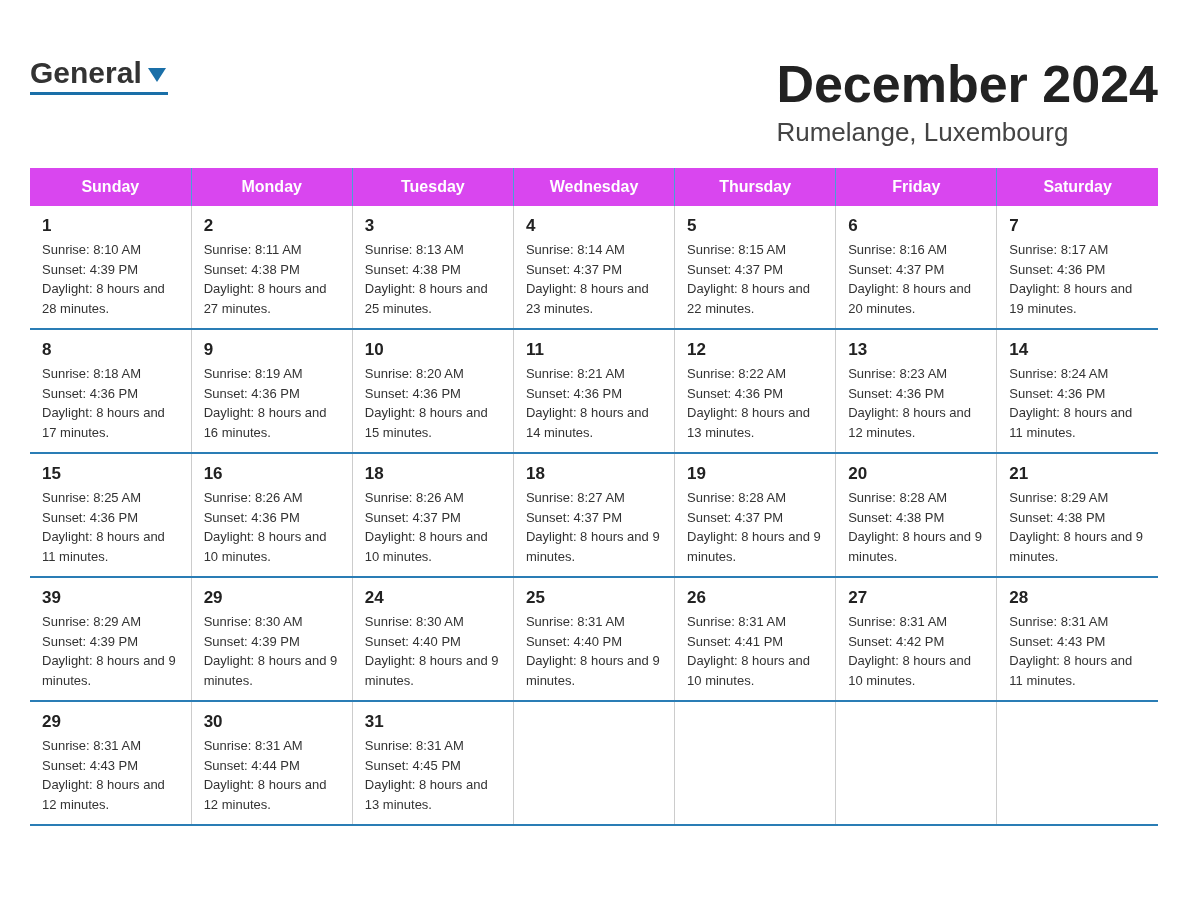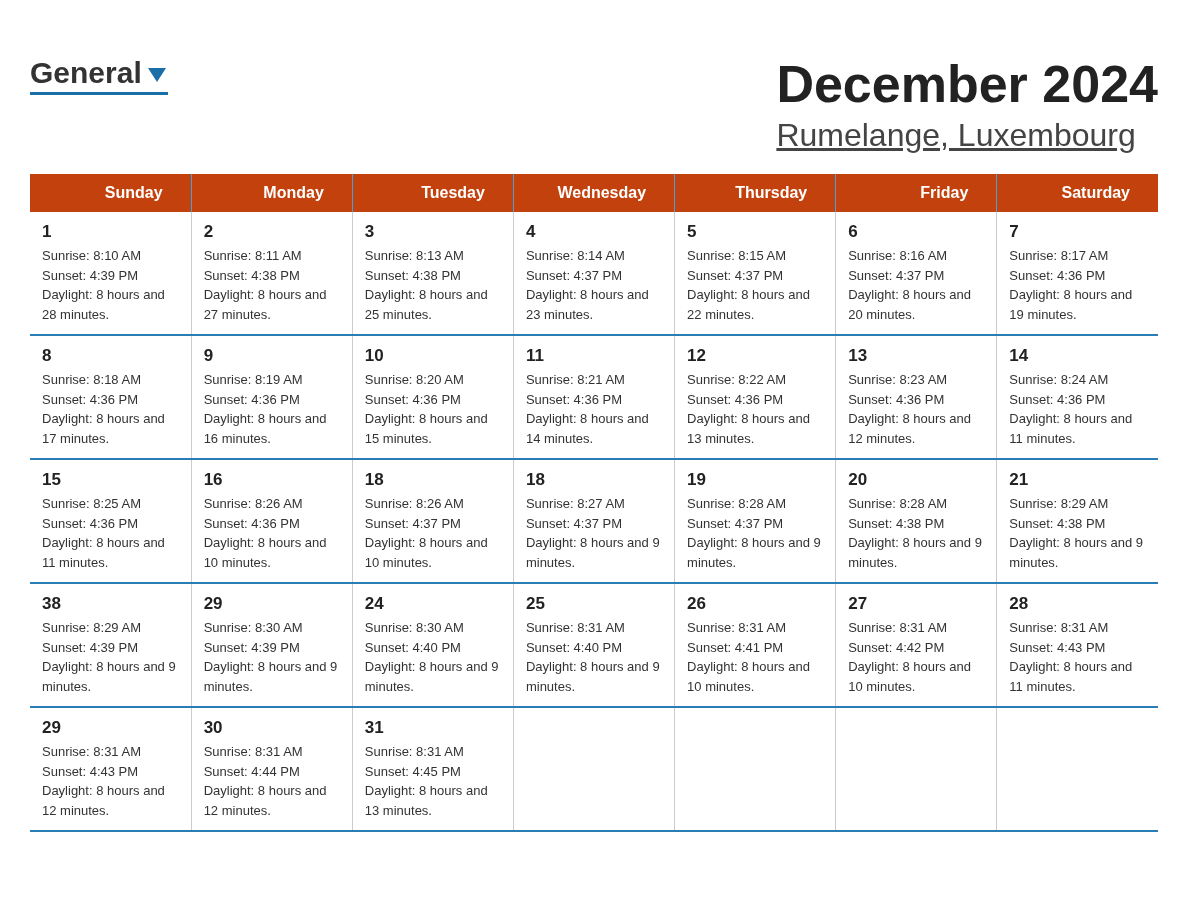--- a/index.html
+++ b/index.html
@@ -21,36 +21,35 @@
     .title-block {
       text-align: left;
     }
     .title-block h1 {
       font-size: 52px;
       font-weight: bold;
       color: #222;
       line-height: 1.1;
     }
     .title-block h2 {
-      font-size: 32px;
+      font-size: 26px;
       font-weight: normal;
       color: #444;
       margin-top: 4px;
-      text-decoration: underline;
     }
     table {
       width: 100%;
       border-collapse: collapse;
       font-size: 14px;
     }
     thead tr th {
-      background-color: #c2410c;
+      background-color: #d946ef;
       color: #fff;
-      padding: 10px 28px;
-      text-align: right;
+      padding: 10px 12px;
+      text-align: center;
       font-size: 16px;
       font-weight: bold;
       border-right: 1px solid #4a9fd5;
     }
     thead tr th:last-child {
       border-right: none;
     }
     tbody tr {
       border-bottom: 2px solid #2a7db5;
     }
@@ -223,21 +222,21 @@
           <div class="day-number">20</div>
           <div class="day-info">Sunrise: 8:28 AM<br>Sunset: 4:38 PM<br>Daylight: 8 hours and 9 minutes.</div>
         </td>
         <td>
           <div class="day-number">21</div>
           <div class="day-info">Sunrise: 8:29 AM<br>Sunset: 4:38 PM<br>Daylight: 8 hours and 9 minutes.</div>
         </td>
       </tr>
       <tr>
         <td>
-          <div class="day-number">38</div>
+          <div class="day-number">39</div>
           <div class="day-info">Sunrise: 8:29 AM<br>Sunset: 4:39 PM<br>Daylight: 8 hours and 9 minutes.</div>
         </td>
         <td>
           <div class="day-number">29</div>
           <div class="day-info">Sunrise: 8:30 AM<br>Sunset: 4:39 PM<br>Daylight: 8 hours and 9 minutes.</div>
         </td>
         <td>
           <div class="day-number">24</div>
           <div class="day-info">Sunrise: 8:30 AM<br>Sunset: 4:40 PM<br>Daylight: 8 hours and 9 minutes.</div>
         </td>

